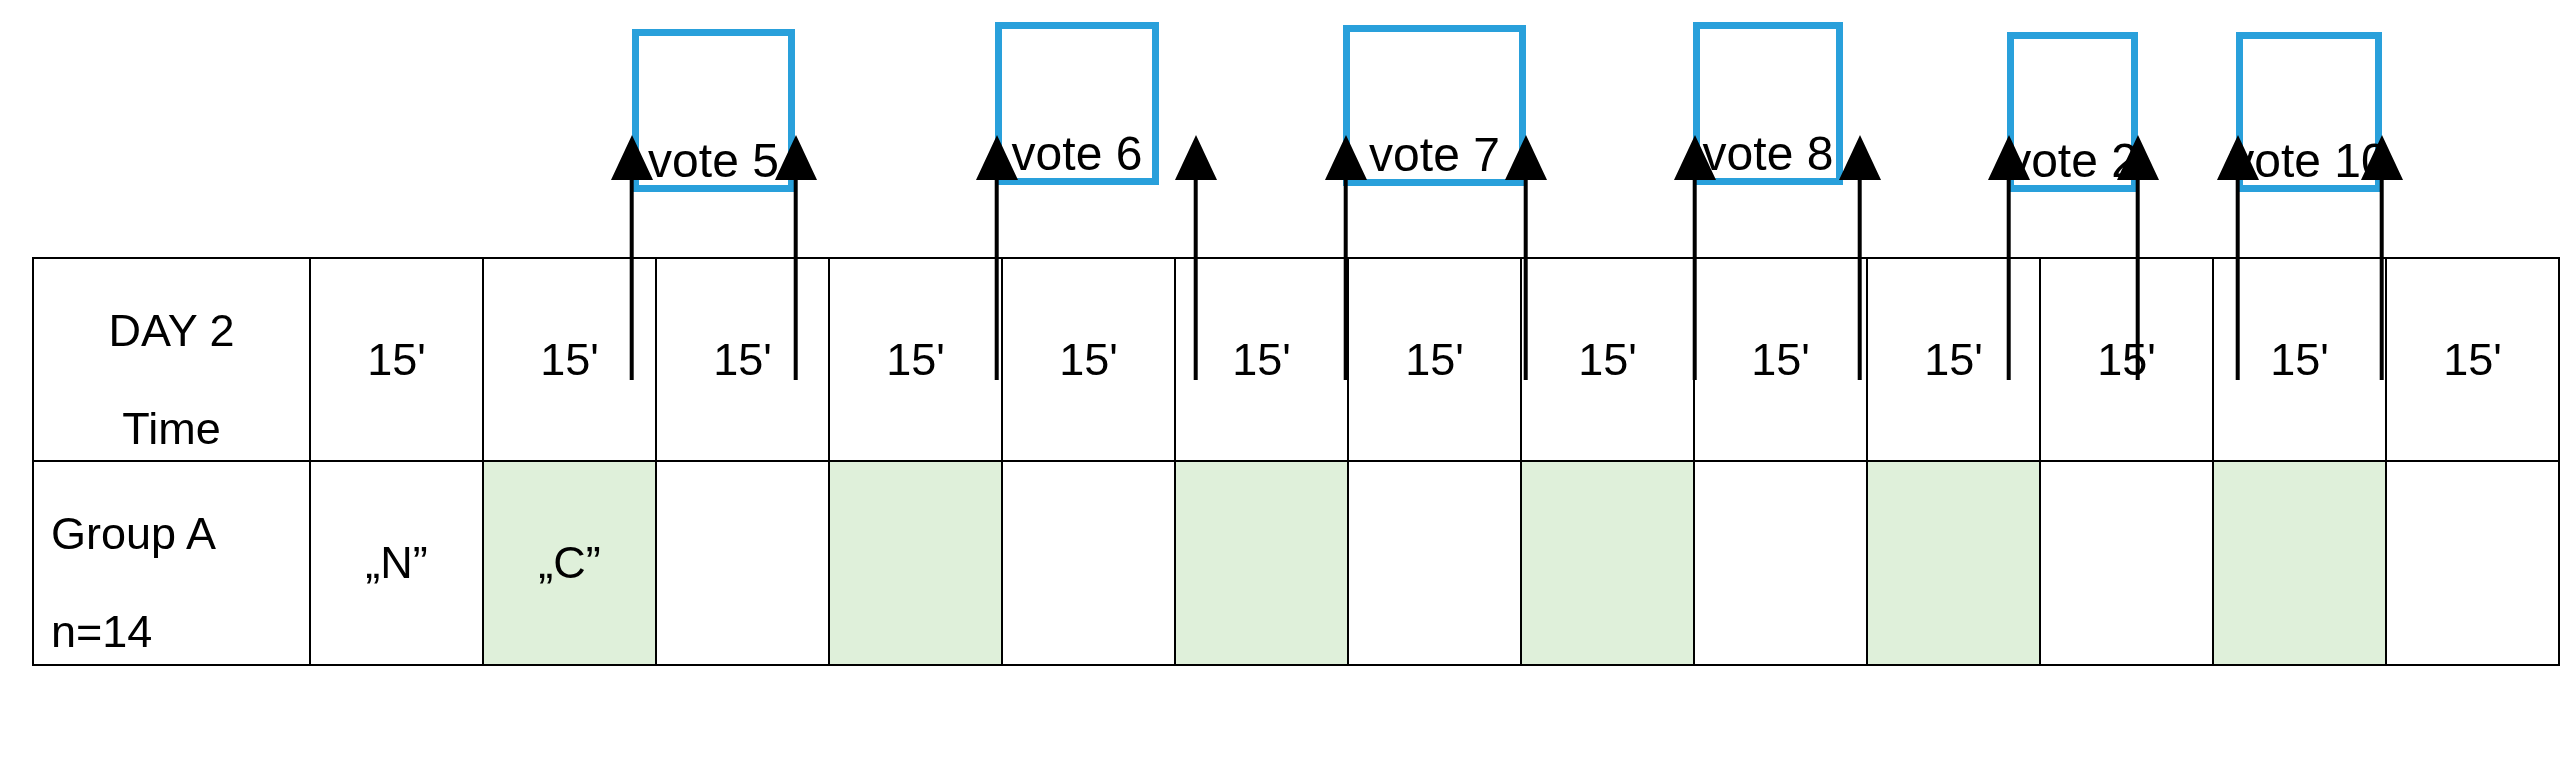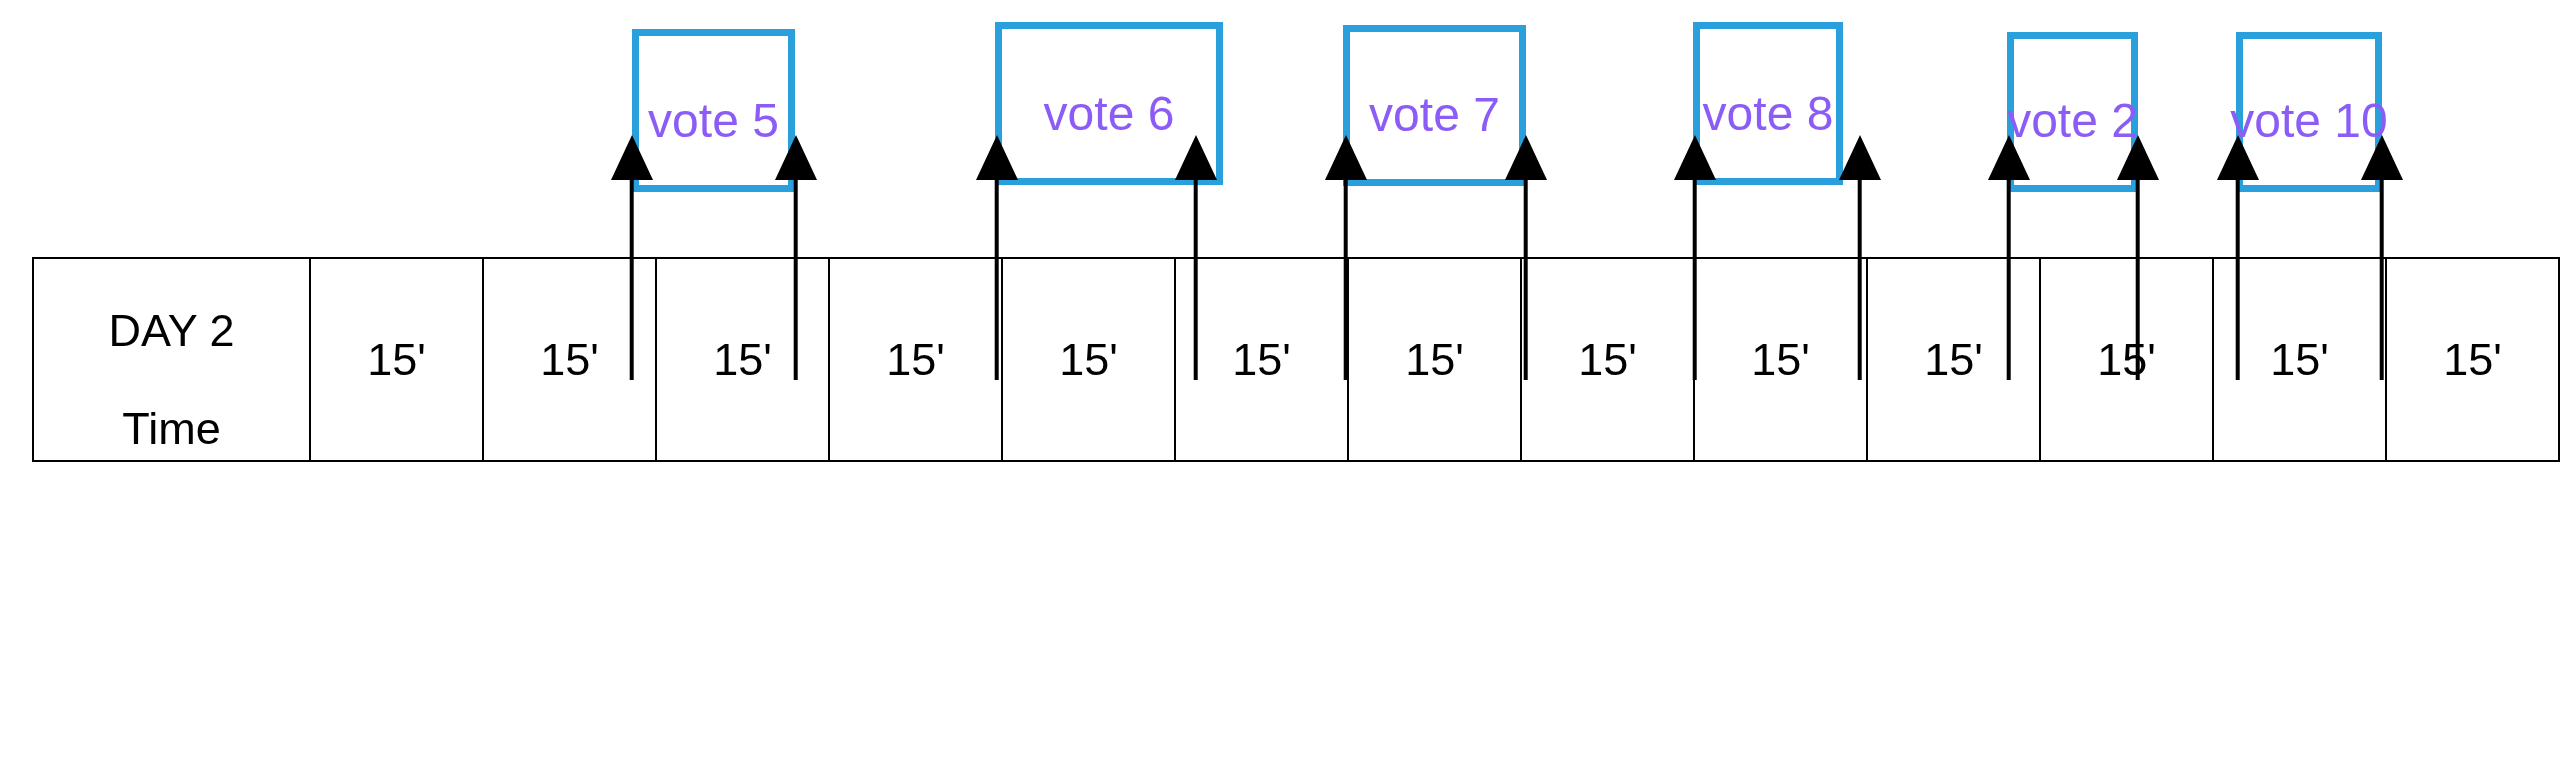--- a/index.html
+++ b/index.html
@@ -28,22 +28,21 @@
     background: #ffffff;
     display: flex;
     align-items: flex-end;
     justify-content: center;
     z-index: 5;
   }
   .vote-label {
     font-size: 48px;
     line-height: 1;
     white-space: nowrap;
-    padding-bottom: 40px;
-    color: #8b5cf6;
+    color: #000000;
   }
 
   
   .arrow {
     position: absolute;
     z-index: 7;
   }
   .arrow .stem {
     position: absolute;
     left: 50%;
@@ -104,21 +103,21 @@
 </style>
 </head>
 <body>
 
 <div id="stage">
 
   <div id="vote-boxes">
       <div class="vote-box" style="left: 632px; top: 29px; width: 163px; height: 163px; border-color: rgb(41, 160, 219);">
         <span class="vote-label">vote 5</span>
       </div>
-      <div class="vote-box" style="left: 995px; top: 21.5px; width: 228px; height: 163px; border-color: rgb(41, 160, 219);">
+      <div class="vote-box" style="left: 995px; top: 21.5px; width: 164px; height: 163px; border-color: rgb(41, 160, 219);">
         <span class="vote-label">vote 6</span>
       </div>
       <div class="vote-box" style="left: 1343px; top: 24.6px; width: 183px; height: 161px; border-color: rgb(41, 160, 219); align-items: flex-end;">
         <span class="vote-label">vote 7</span>
       </div>
       <div class="vote-box" style="left: 1693px; top: 21.5px; width: 150px; height: 163px; border-color: rgb(41, 160, 219);">
         <span class="vote-label">vote 8</span>
       </div>
       <div class="vote-box" style="left: 2007px; top: 32px; width: 131px; height: 160px; border-color: rgb(41, 160, 219);">
         <span class="vote-label">vote 2</span>
@@ -193,17 +192,36 @@
           <td>15'</td>
           <td>15'</td>
           <td>15'</td>
           <td>15'</td>
           <td>15'</td>
           <td>15'</td>
           <td>15'</td>
           <td>15'</td>
           <td>15'</td>
         </tr>
+        <tr class="row-group">
+          <td class="label-cell lefted">
+            <span class="label-line">Group A</span>
+            <span class="label-line">n=14</span>
+          </td>
+          <td class="quote-cell">„N”</td>
+          <td class="quote-cell shaded" style="background: rgb(223, 240, 218);">„C”</td>
+          <td class="quote-cell"></td>
+          <td class="quote-cell shaded" style="background: rgb(223, 240, 218);"></td>
+          <td class="quote-cell"></td>
+          <td class="quote-cell shaded" style="background: rgb(223, 240, 218);"></td>
+          <td class="quote-cell"></td>
+          <td class="quote-cell shaded" style="background: rgb(223, 240, 218);"></td>
+          <td class="quote-cell"></td>
+          <td class="quote-cell shaded" style="background: rgb(223, 240, 218);"></td>
+          <td class="quote-cell"></td>
+          <td class="quote-cell shaded" style="background: rgb(223, 240, 218);"></td>
+          <td class="quote-cell"></td>
+        </tr>
       </tbody>
   </table>
 
 </div>
 
 
 </body></html>

